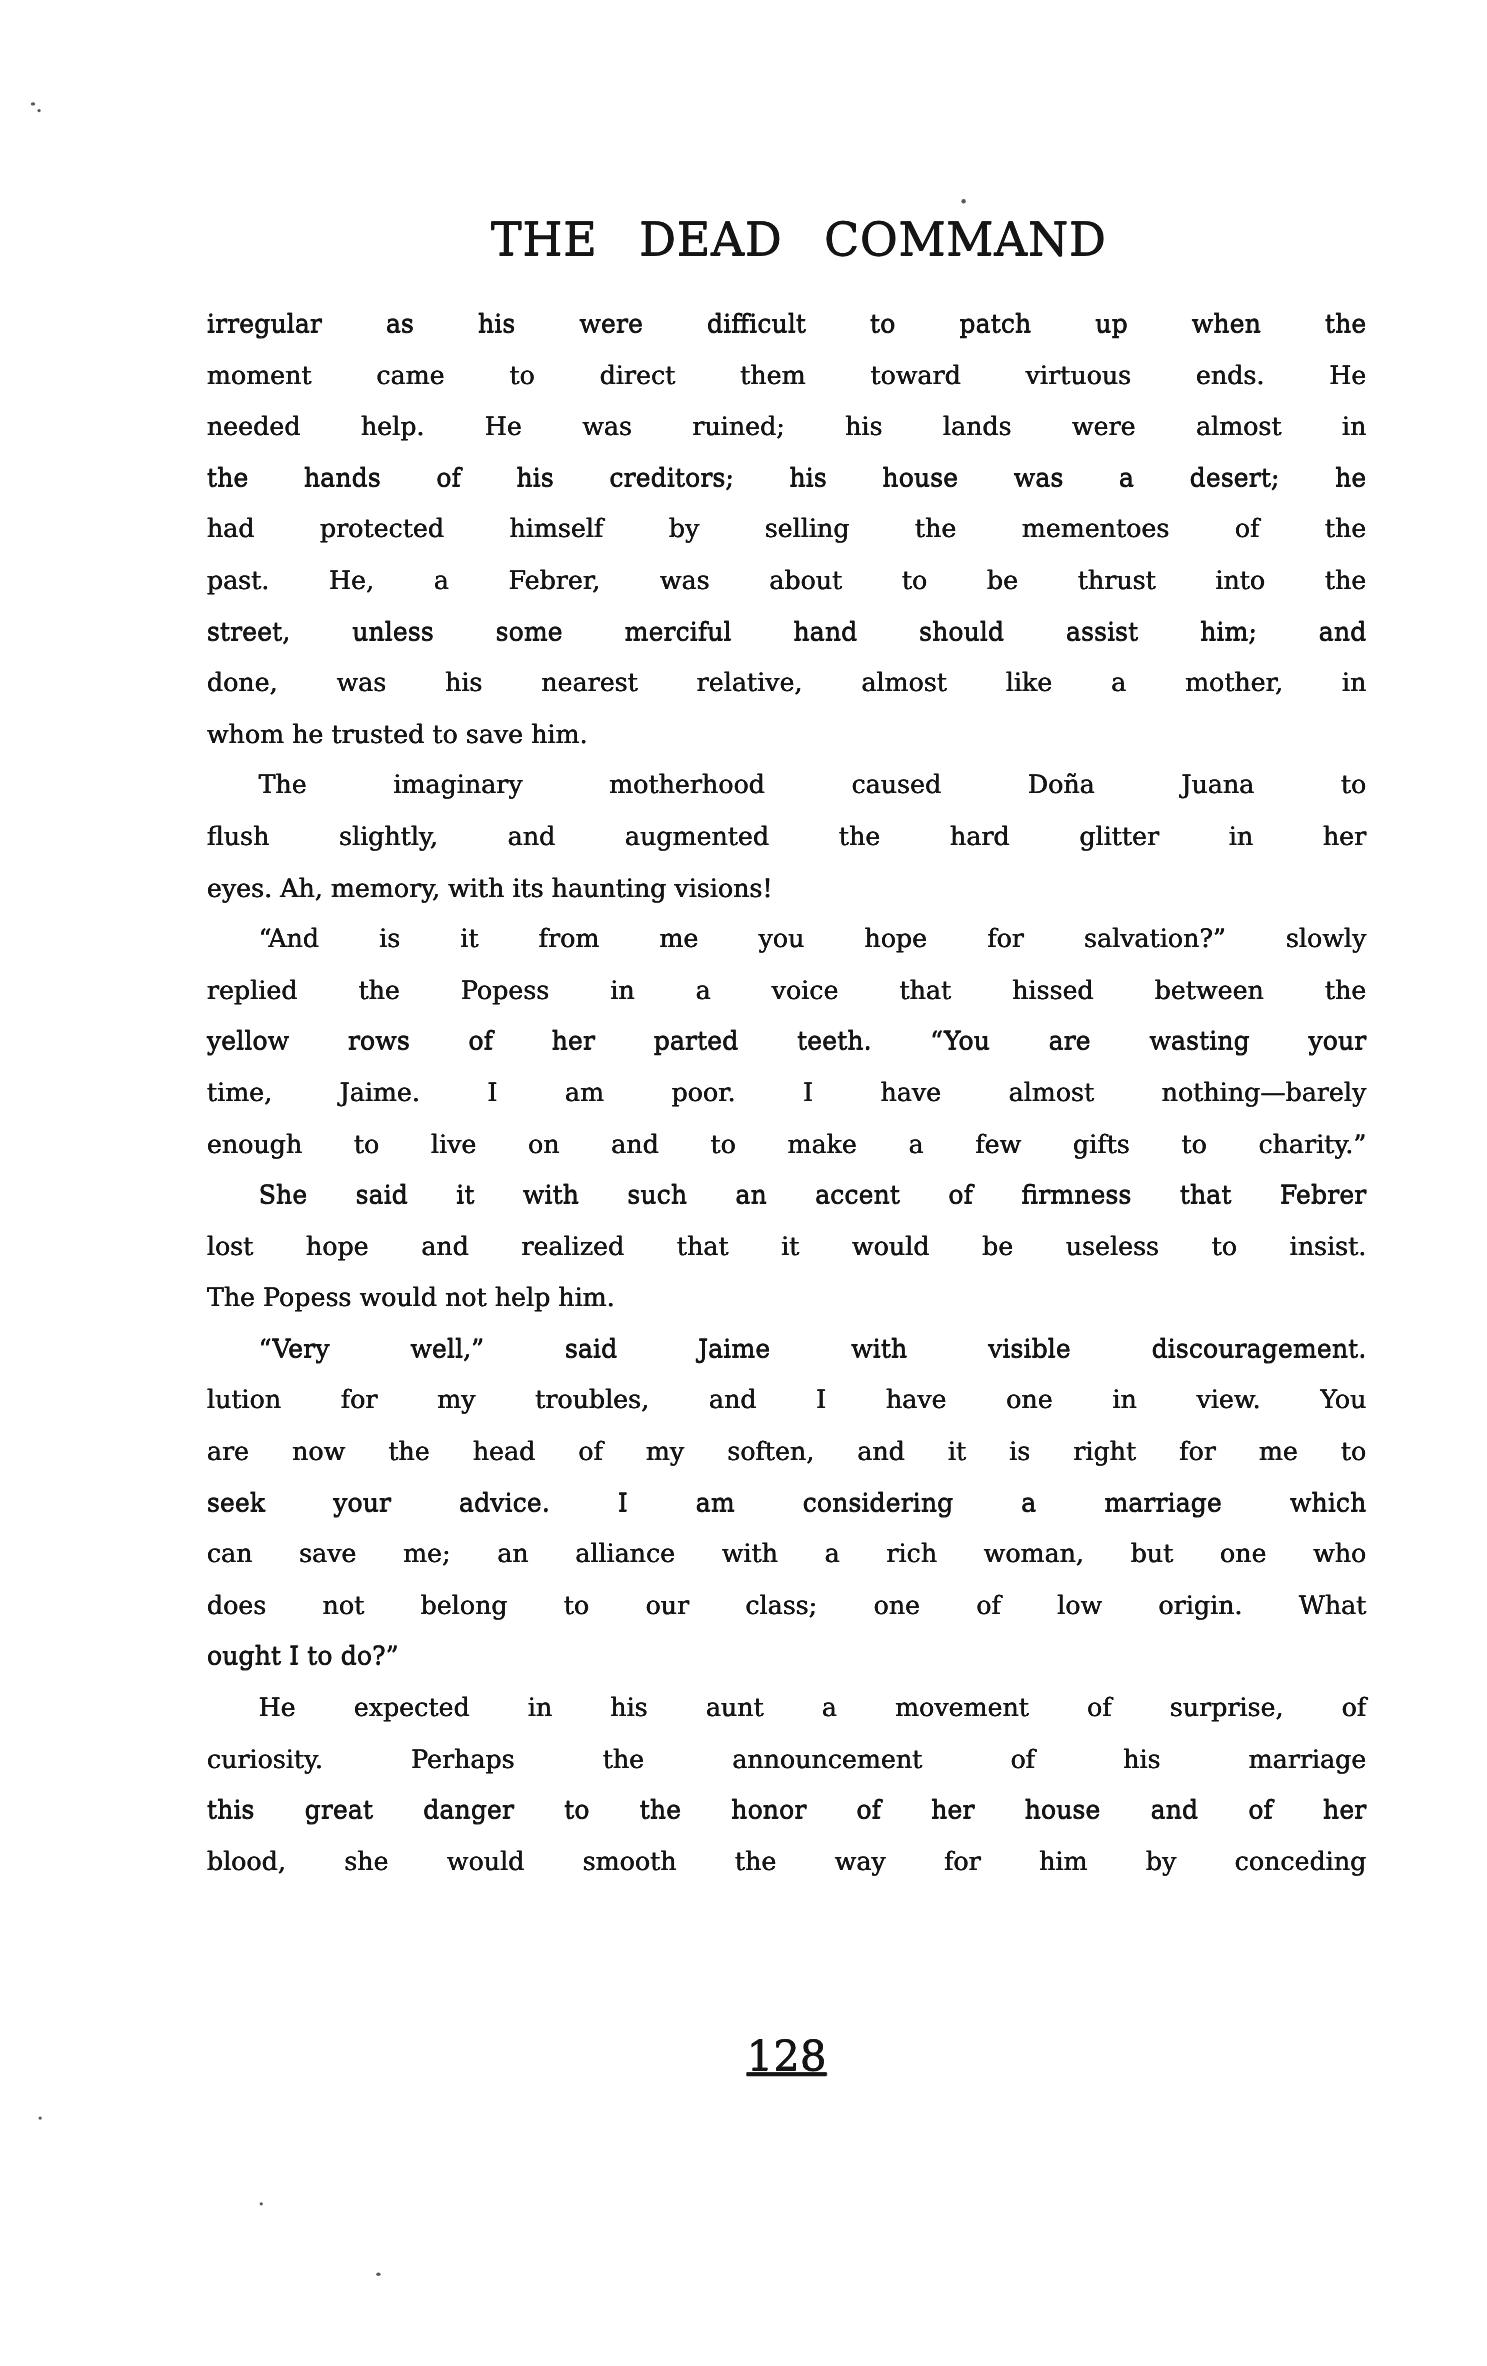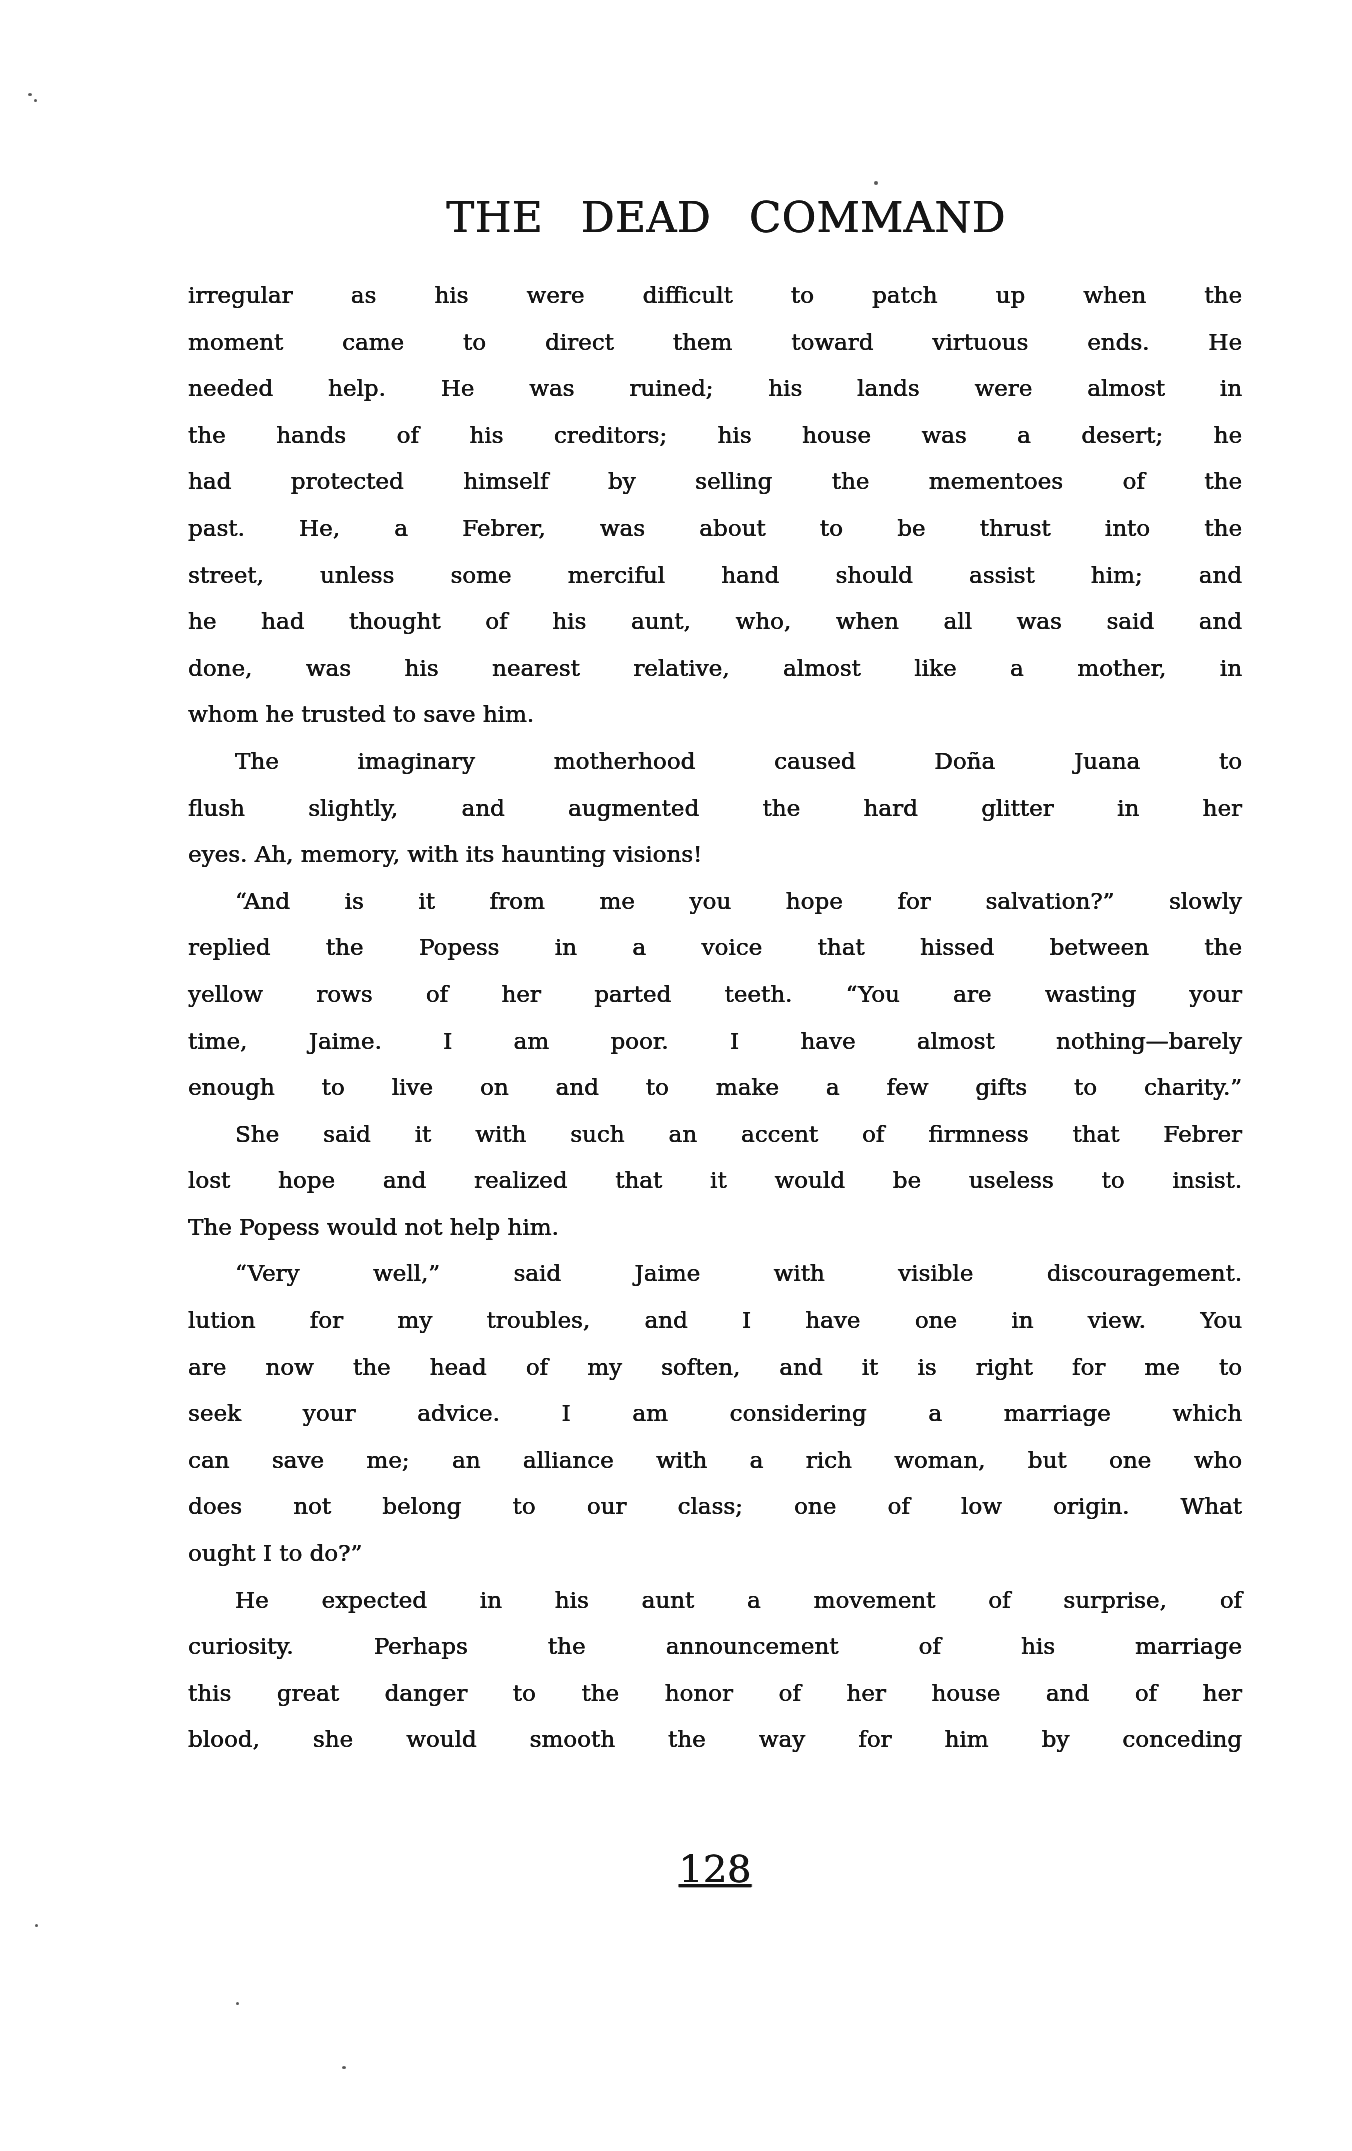--- a/index.html
+++ b/index.html
@@ -80,21 +80,20 @@
   <h1 class="page-title">THE DEAD COMMAND</h1>
 
   <div class="textblock">
       <div class="line">irregular as his were difficult to patch up when the</div>
       <div class="line">moment came to direct them toward virtuous ends.  He</div>
       <div class="line">needed help.  He was ruined; his lands were almost in</div>
       <div class="line">the hands of his creditors; his house was a desert; he</div>
       <div class="line">had protected himself by selling the mementoes of the</div>
       <div class="line">past.  He, a Febrer, was about to be thrust into the</div>
       <div class="line">street, unless some merciful hand should assist him; and</div>
-      <div class="line">he had thought of his aunt, who, when all was said and</div>
       <div class="line">done, was his nearest relative, almost like a mother, in</div>
       <div class="line no-just">whom he trusted to save him.</div>
       <div class="line indent">The imaginary motherhood caused Doña Juana to</div>
       <div class="line">flush slightly, and augmented the hard glitter in her</div>
       <div class="line no-just">eyes.  Ah, memory, with its haunting visions!</div>
       <div class="line indent">“And is it from me you hope for salvation?” slowly</div>
       <div class="line">replied the Popess in a voice that hissed between the</div>
       <div class="line">yellow rows of her parted teeth.  “You are wasting your</div>
       <div class="line">time, Jaime.  I am poor.  I have almost nothing—barely</div>
       <div class="line">enough to live on and to make a few gifts to charity.”</div>

